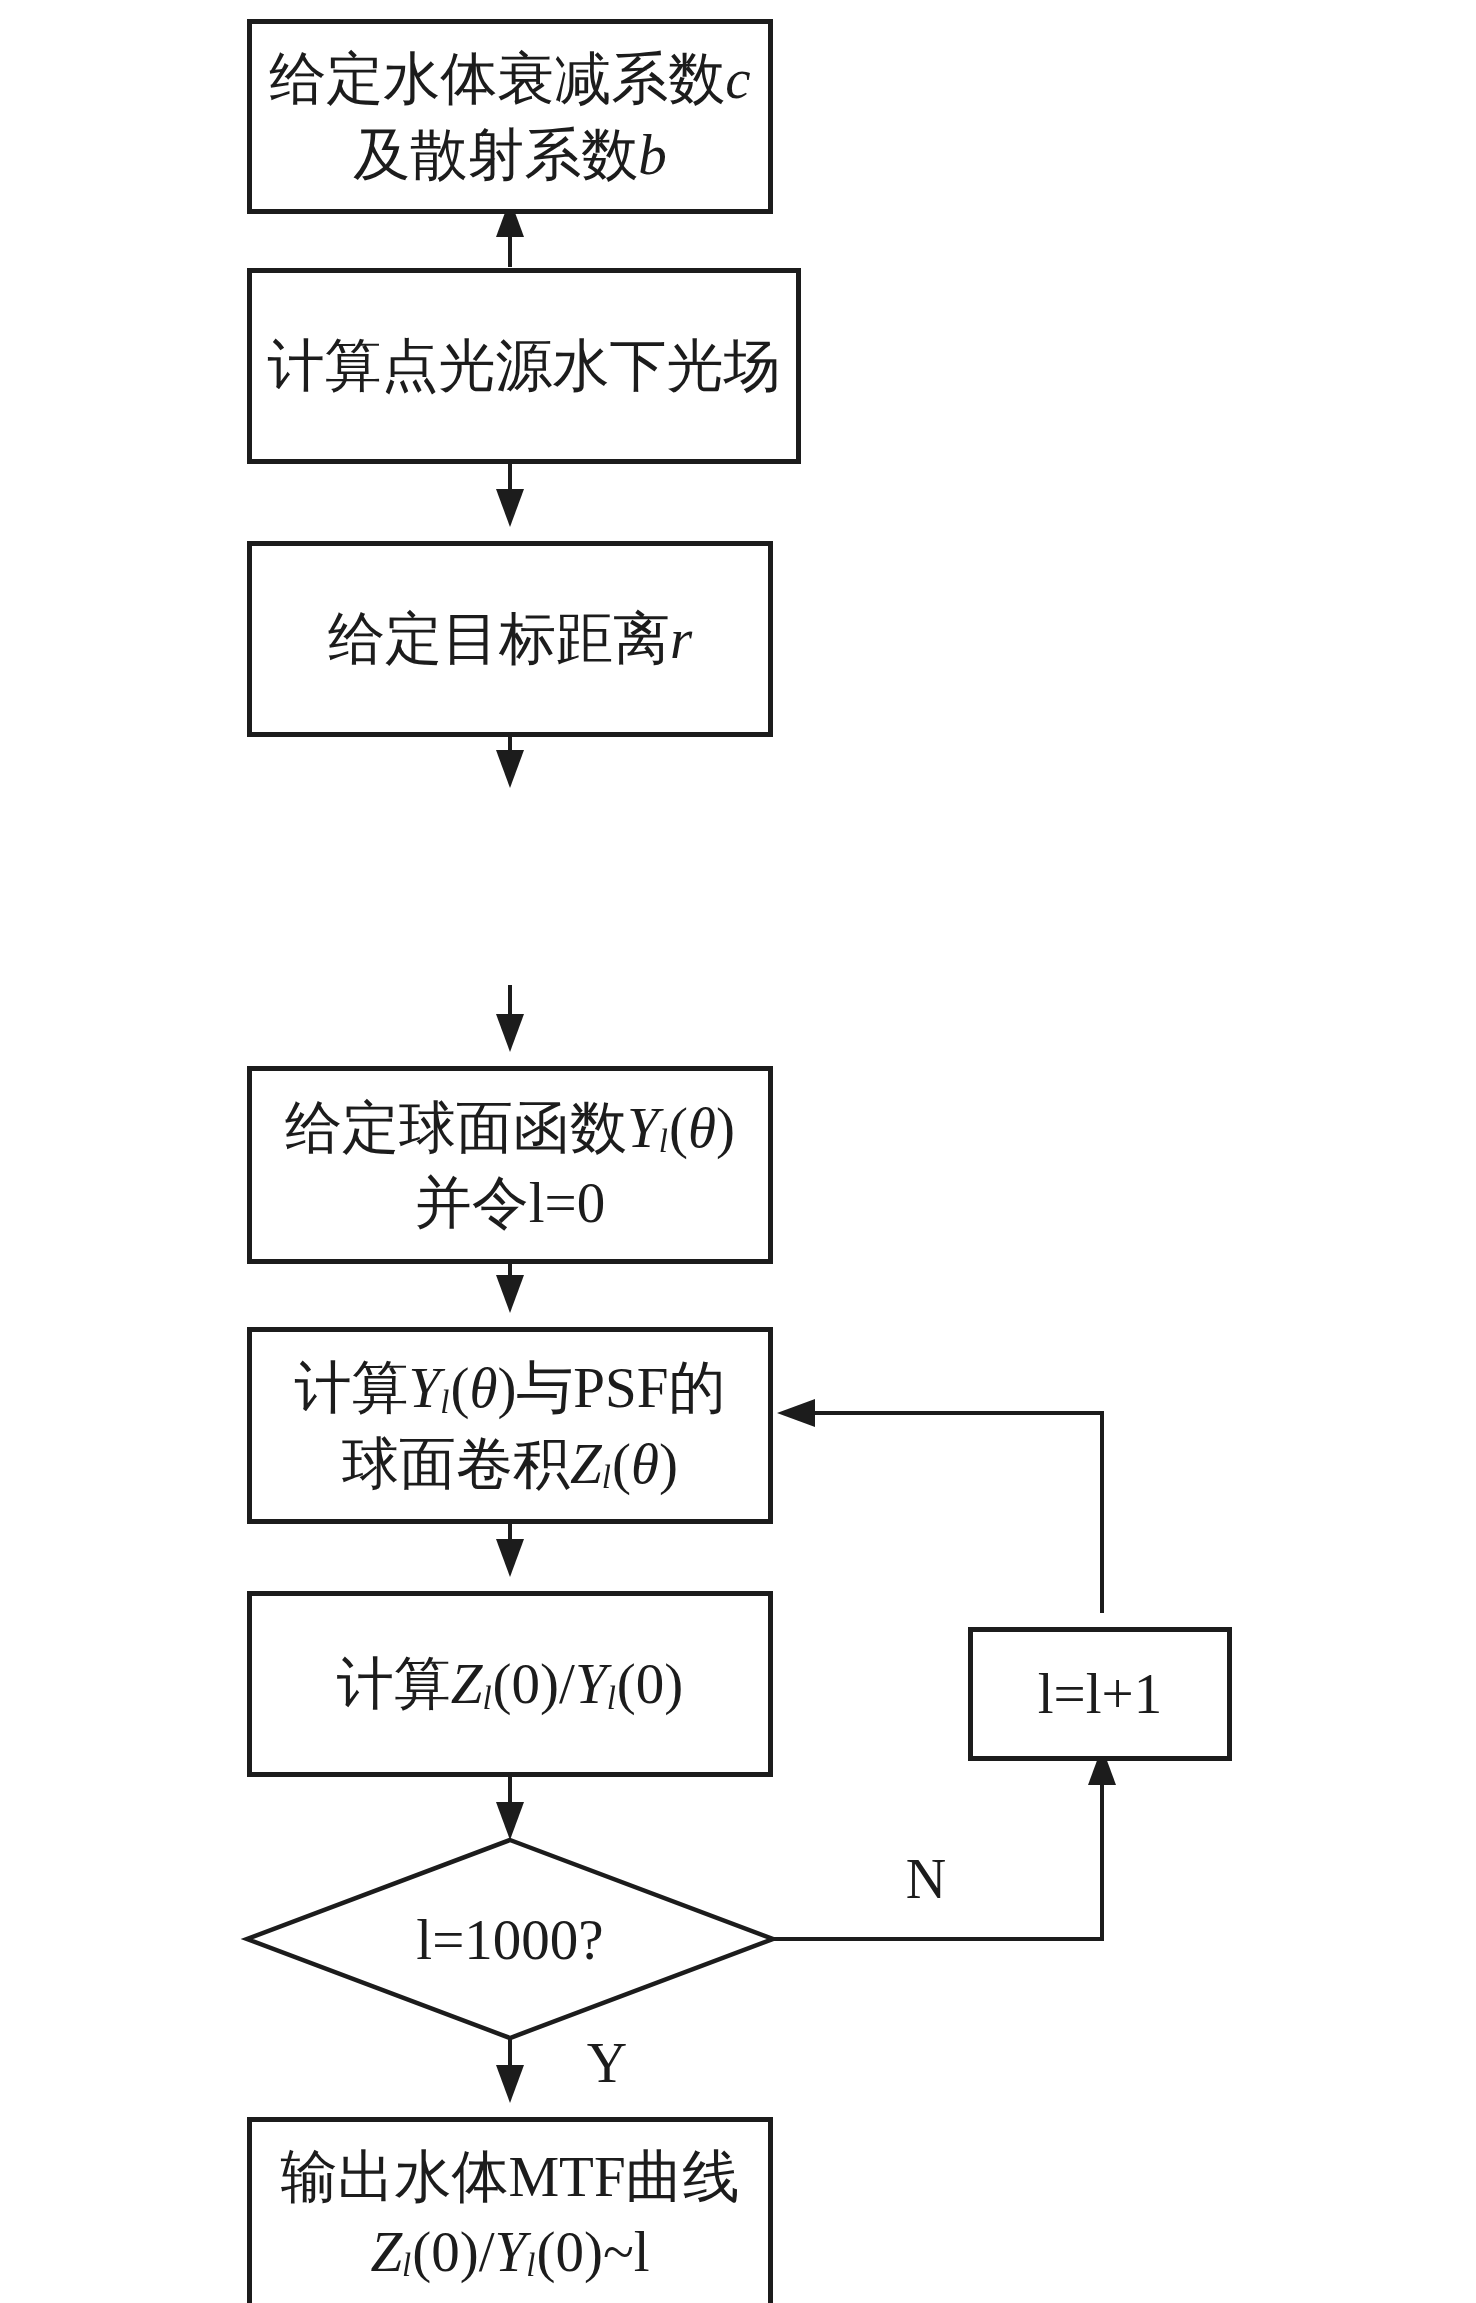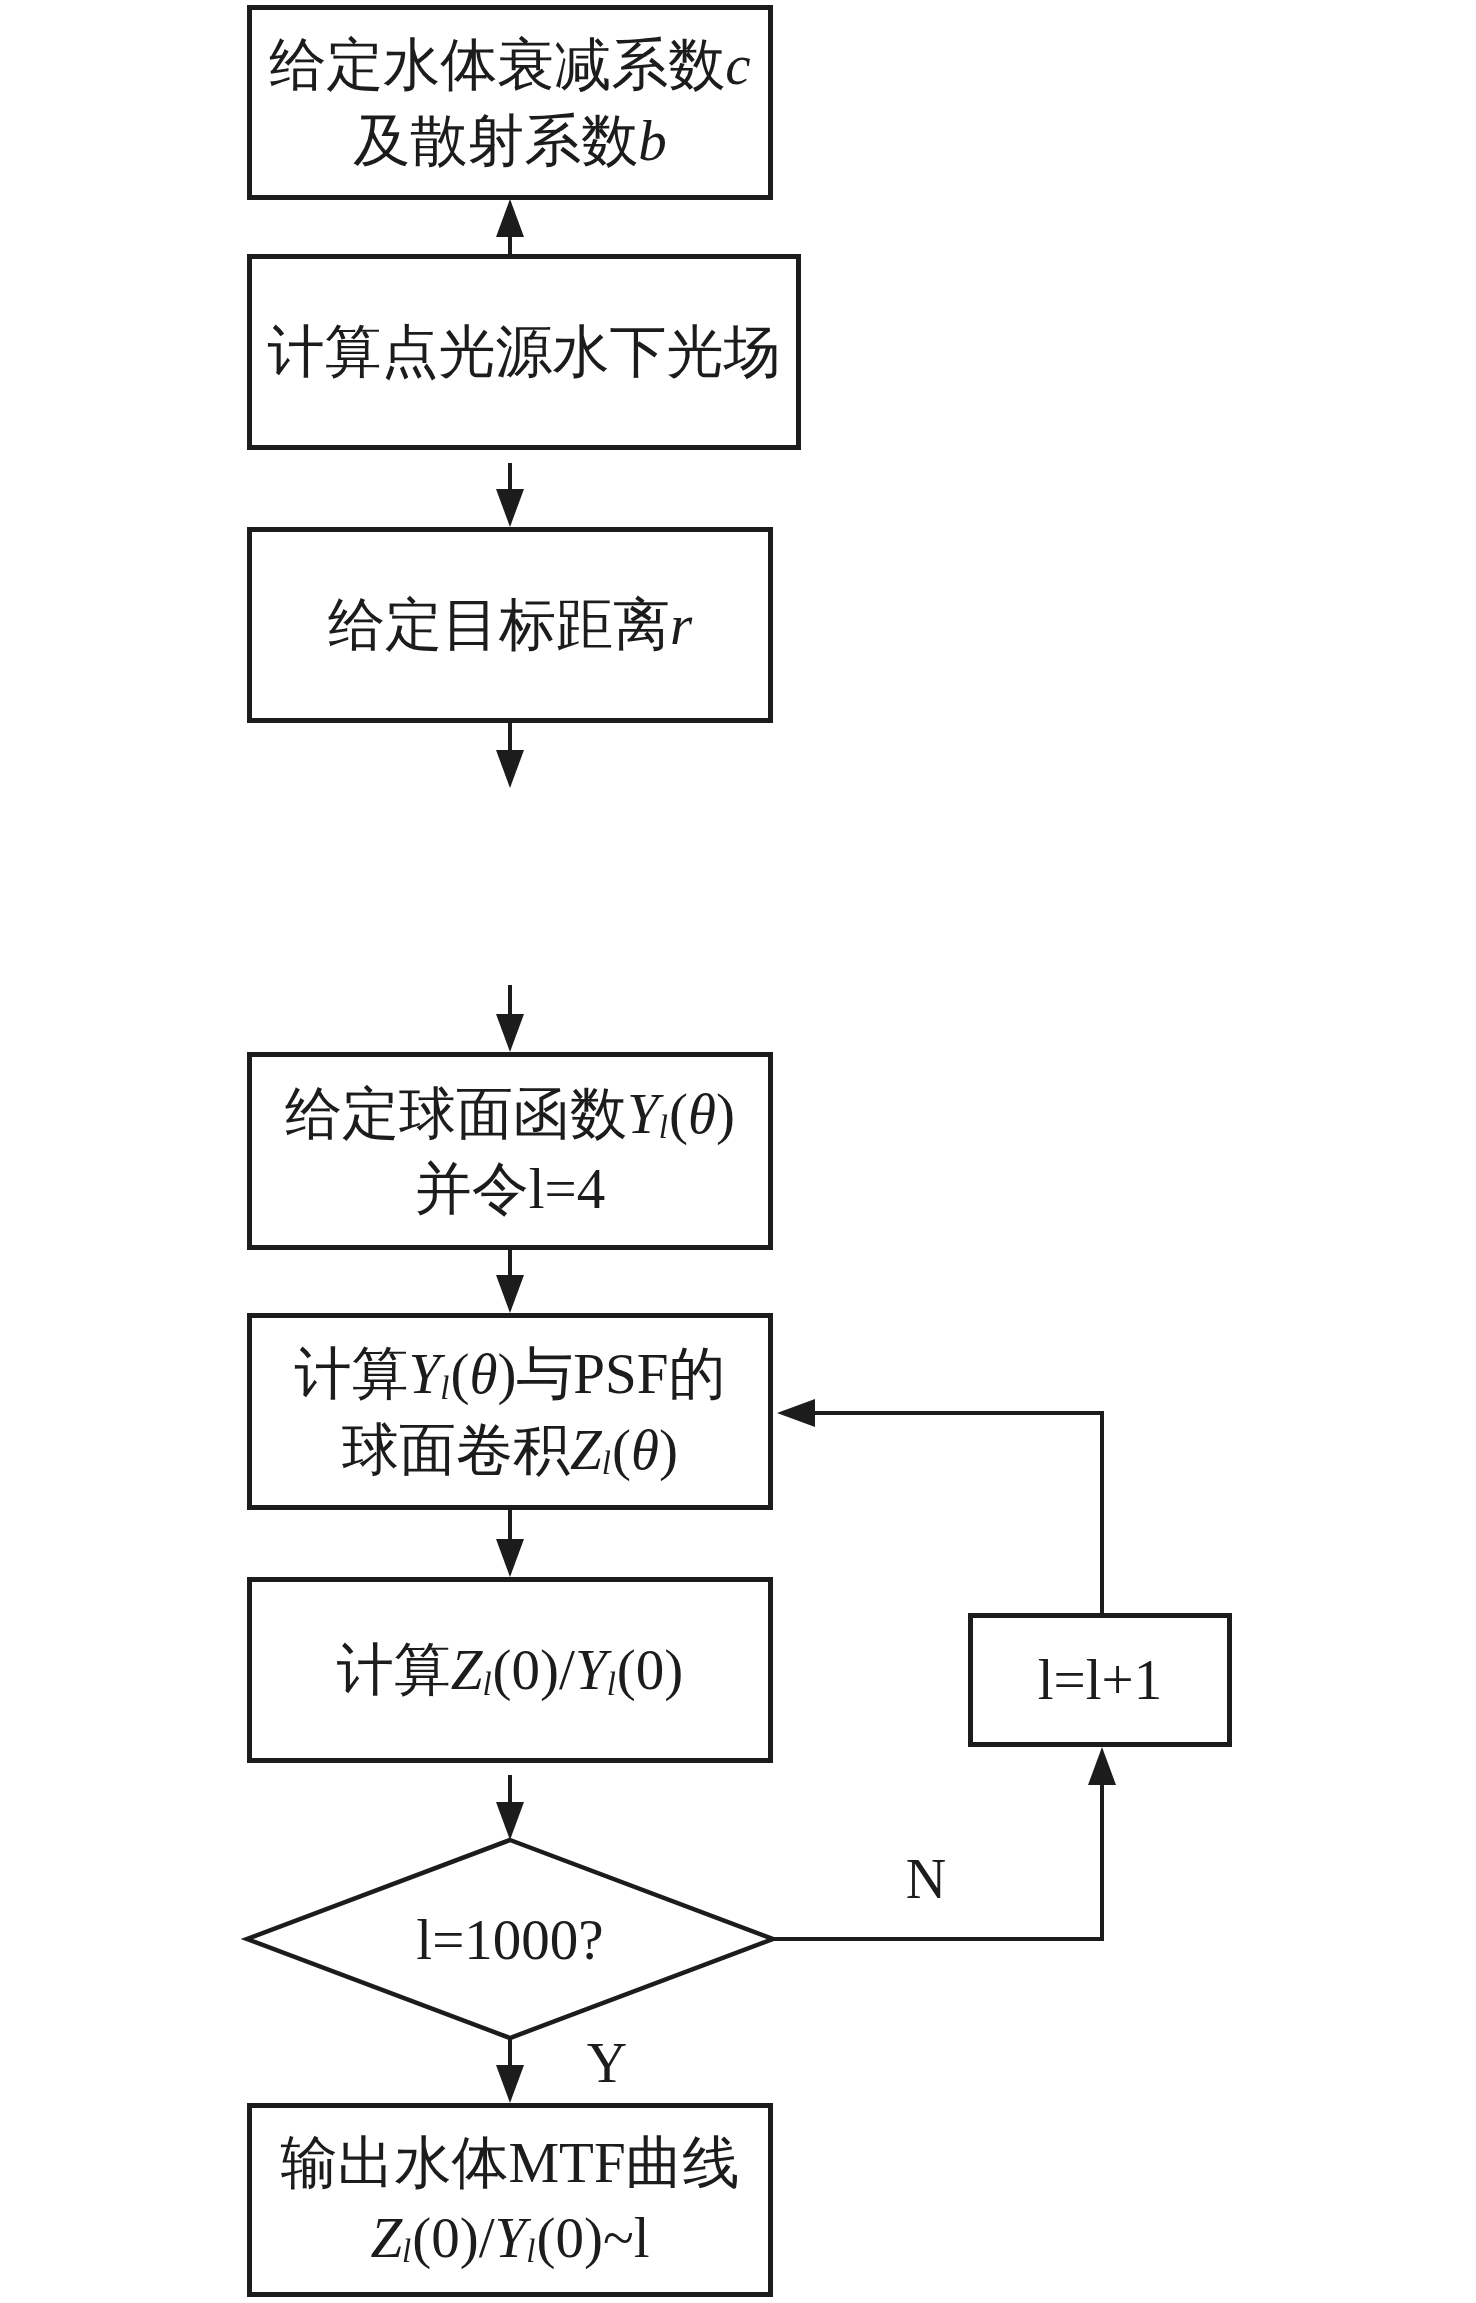--- a/index.html
+++ b/index.html
@@ -19,20 +19,21 @@
     border: 5px solid #1c1c1c;
     background: #ffffff;
     display: flex;
     flex-direction: column;
     align-items: center;
     justify-content: center;
     text-align: center;
     font-size: 57px;
     line-height: 1.32;
     white-space: nowrap;
+    margin-top: 14px;
   }
   .node-line { display: block; }
   .diamond-label {
     position: absolute;
     display: flex;
     align-items: center;
     justify-content: center;
     font-size: 57px;
     text-align: center;
   }
@@ -124,21 +125,21 @@
     <span class="node-line"><span class="r-n">计算点光源水下光场</span></span>
   </div>
 
   <div class="node" style="left:247px; top:527px; width:526px; height:196px;">
     <span class="node-line"><span class="r-n">给定目标距离</span><span class="r-i">r</span></span>
   </div>
 
 
   <div class="node" style="left:247px; top:1052px; width:526px; height:198px;">
     <span class="node-line"><span class="r-n">给定球面函数</span><span class="r-i">Y</span><span class="r-sub">l</span><span class="r-n">(</span><span class="r-i">θ</span><span class="r-n">)</span></span>
-    <span class="node-line"><span class="r-n">并令l=4</span></span>
+    <span class="node-line"><span class="r-n">并令l=0</span></span>
   </div>
 
   <div class="node" style="left:247px; top:1313px; width:526px; height:197px;">
     <span class="node-line"><span class="r-n">计算</span><span class="r-i">Y</span><span class="r-sub">l</span><span class="r-n">(</span><span class="r-i">θ</span><span class="r-n">)</span><span class="r-n">与PSF的</span></span>
     <span class="node-line"><span class="r-n">球面卷积</span><span class="r-i">Z</span><span class="r-sub">l</span><span class="r-n">(</span><span class="r-i">θ</span><span class="r-n">)</span></span>
   </div>
 
   <div class="node" style="left:247px; top:1577px; width:526px; height:186px;">
     <span class="node-line"><span class="r-n">计算</span><span class="r-i">Z</span><span class="r-sub">l</span><span class="r-n">(0)/</span><span class="r-i">Y</span><span class="r-sub">l</span><span class="r-n">(0)</span></span>
   </div>

